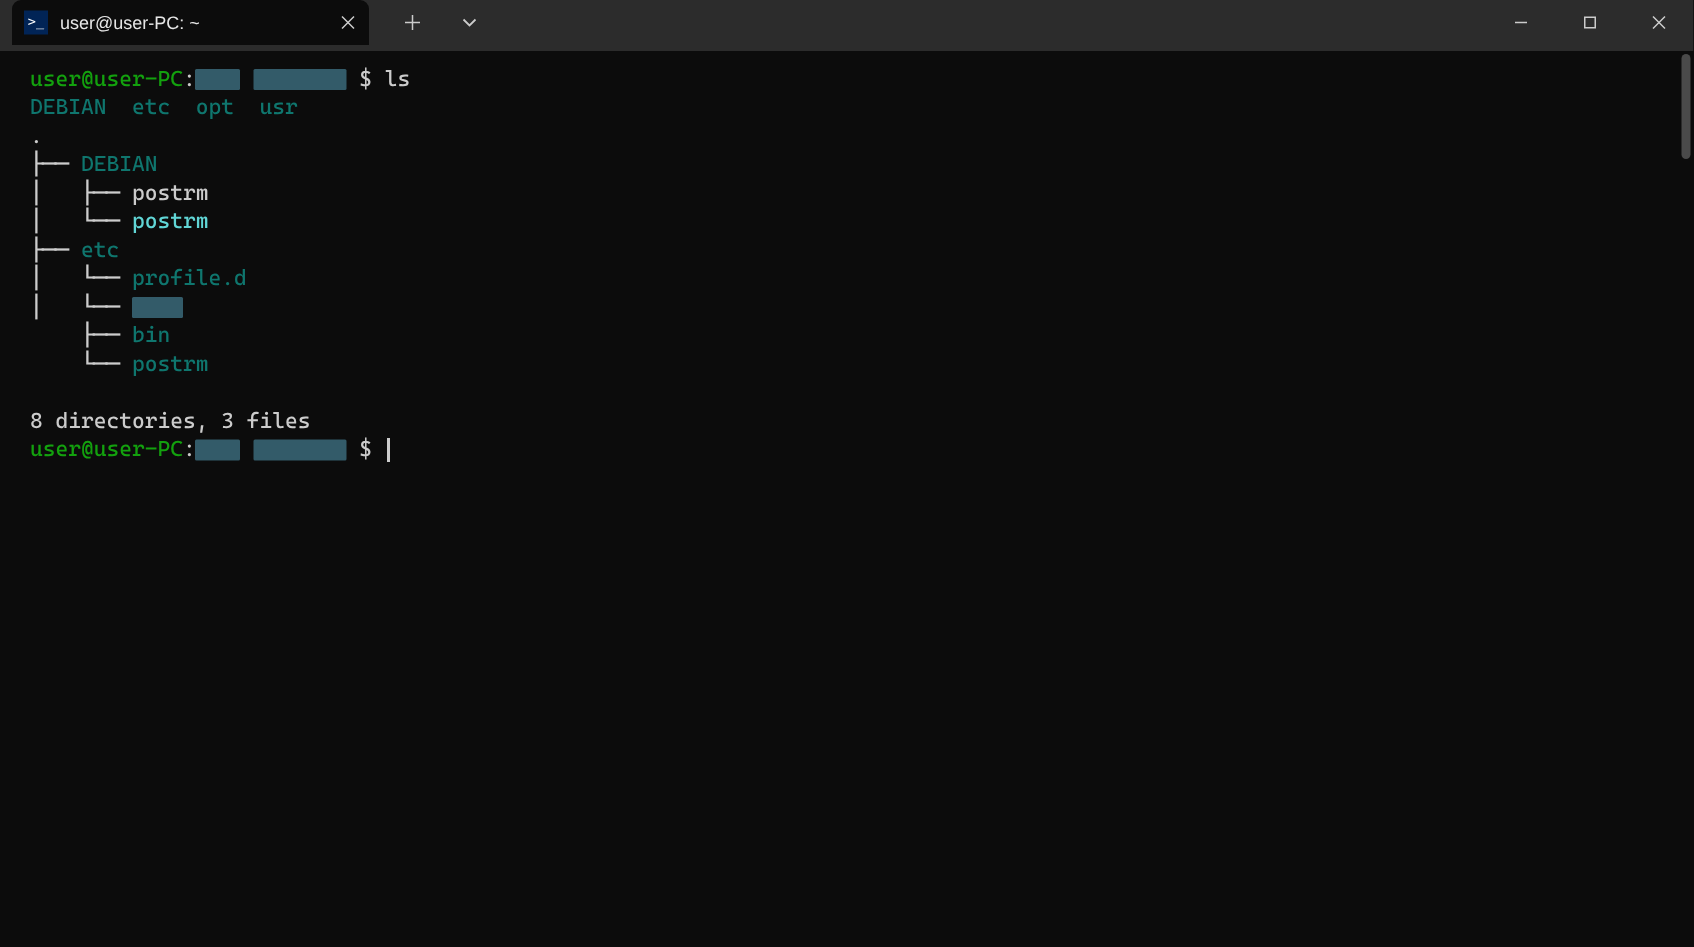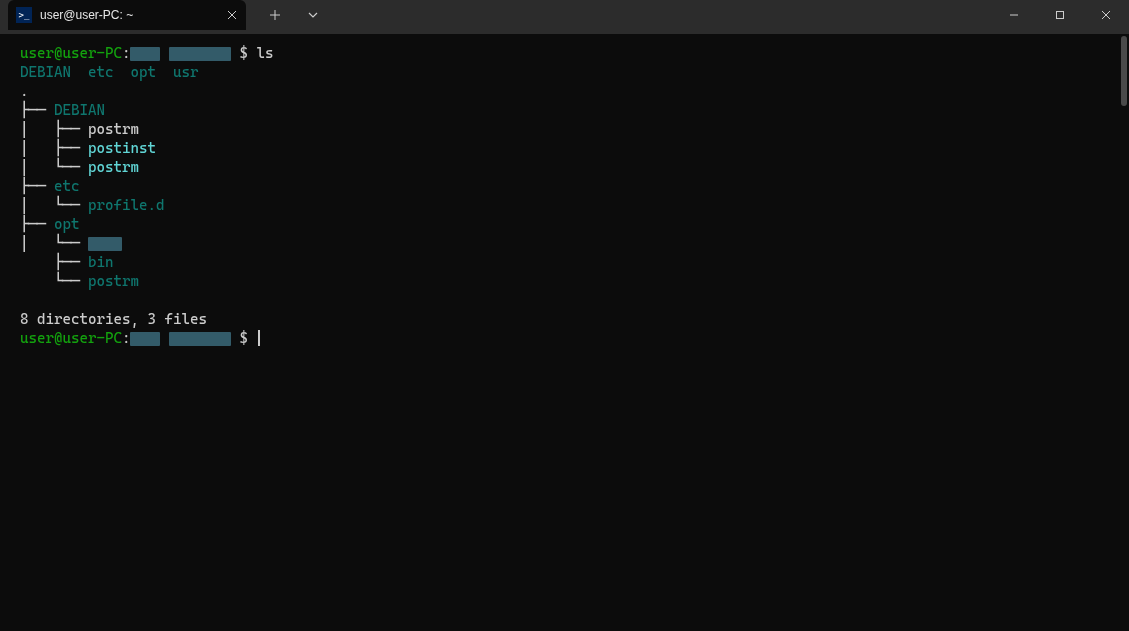--- a/index.html
+++ b/index.html
@@ -138,25 +138,23 @@
 <div class="term">
 
   <div class="line"><span class="green">user@user-PC</span><span>:</span><span class="redact" style="width:30px"></span><span> </span><span class="redact" style="width:62px"></span><span> </span><span>$</span><span> </span><span>ls</span></div>
 
   <div class="line"><span class="blue">DEBIAN</span><span>  </span><span class="blue">etc</span><span>  </span><span class="blue">opt</span><span>  </span><span class="blue">usr</span></div>
 
 
   <div class="line">.</div>
   <div class="line"><span>├── </span><span class="blue">DEBIAN</span></div>
   <div class="line"><span>│   </span><span>├── </span><span>postrm</span></div>
-  <div class="line"><span>│   </span><span>├── </span><span class="teal">postinst</span></div>
   <div class="line"><span>│   </span><span>└── </span><span class="teal">postrm</span></div>
   <div class="line"><span>├── </span><span class="blue">etc</span></div>
   <div class="line"><span>│   </span><span>└── </span><span class="blue">profile.d</span></div>
-  <div class="line"><span>├── </span><span class="blue">opt</span></div>
   <div class="line"><span>│   </span><span>└── </span><span class="redact" style="width:34px"></span></div>
   <div class="line"><span>    </span><span>├── </span><span class="blue">bin</span></div>
   <div class="line"><span>    </span><span>└── </span><span class="blue">postrm</span></div>
   <div class="line"></div>
   <div class="line">8 directories, 3 files</div>
 
   <div class="line"><span class="green">user@user-PC</span><span>:</span><span class="redact" style="width:30px"></span><span> </span><span class="redact" style="width:62px"></span><span> </span><span>$</span><span> </span><span class="cursor"></span></div>
 </div>
 
 <div class="scrollbar"></div>

